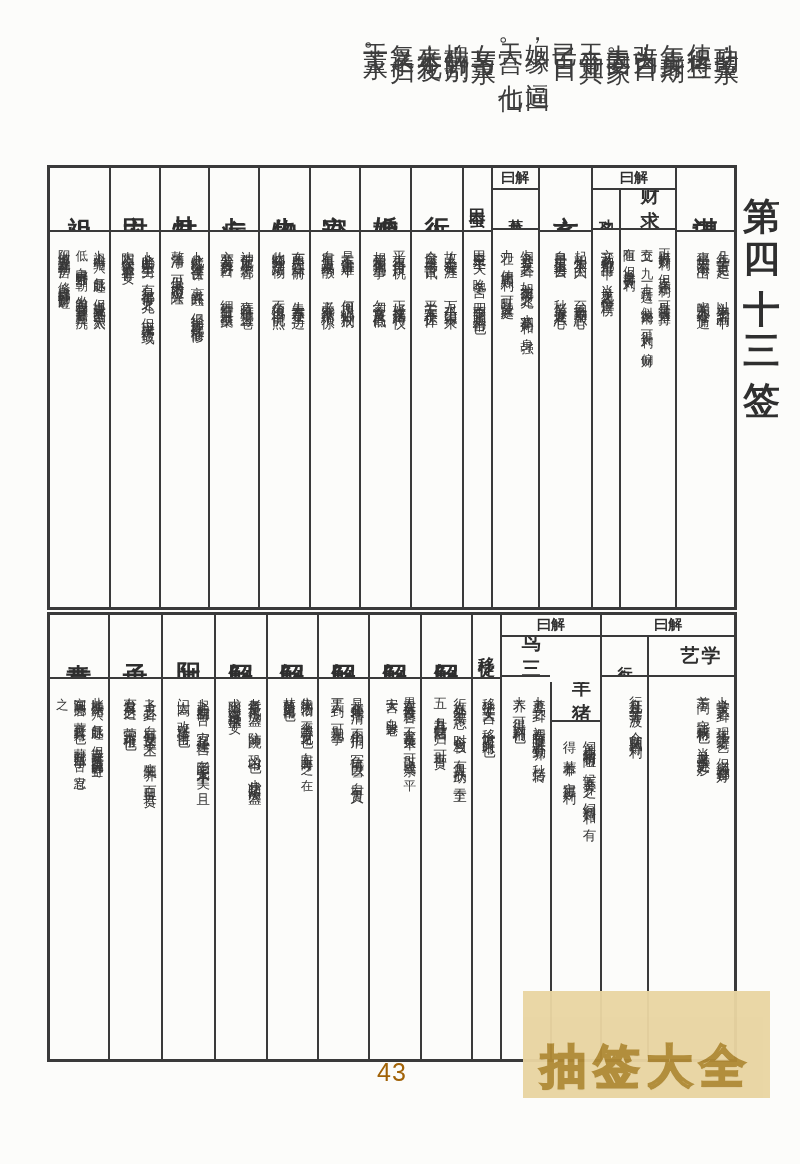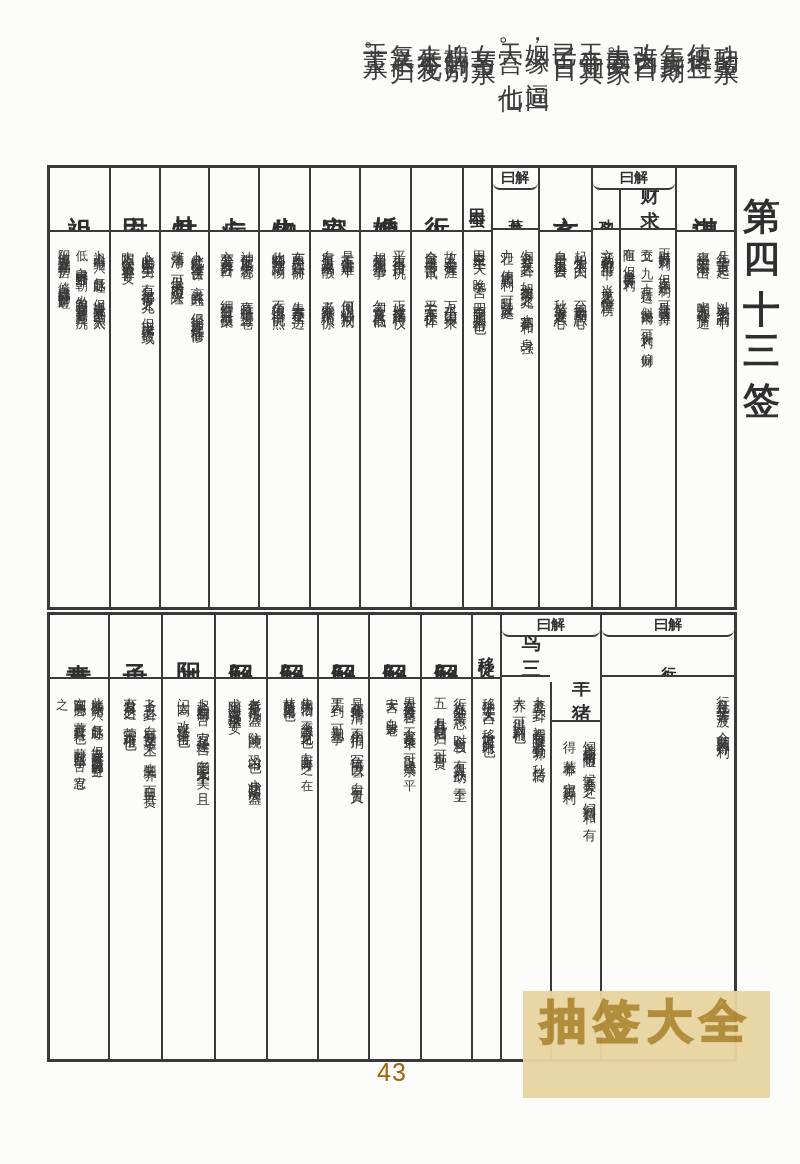--- a/index.html
+++ b/index.html
@@ -44,21 +44,21 @@
     display:flex; align-items:center; justify-content:center;
     font-weight:600; color:#2e2e2e; overflow:hidden;
   }
   .hdr.v  { writing-mode:vertical-rl; text-orientation:upright; font-size:25px; letter-spacing:3px; }
   .hdr.vn { writing-mode:vertical-rl; text-orientation:upright; font-size:17px; letter-spacing:4px; }
   .hdr.vs { writing-mode:vertical-rl; text-orientation:upright; font-size:15px; letter-spacing:2px; }
   .hdr.h  { font-size:19px; letter-spacing:2px;padding-left:20px; }
   .span-hdr {
     height:22px; border-bottom:2px solid #3a3a3a; flex:none;
     display:flex; align-items:center; justify-content:space-around;
-    font-size:14px; font-weight:600; color:#2e2e2e;border-radius:7px;
+    font-size:14px; font-weight:600; color:#2e2e2e;
   }
   .fgroup .hdr { height:40px; }
   .cbody {
     flex:1; min-height:0; overflow:hidden;
     display:flex; flex-direction:row-reverse; justify-content:flex-start;
     padding:8px 2px 4px 2px;
   }
   .vline {
     writing-mode:vertical-rl; text-orientation:upright;
     font-size:13.5px; letter-spacing:2.5px; line-height:1.25;
@@ -67,21 +67,21 @@
   .cbody.small .vline { font-size:12.5px; letter-spacing:2px; margin:0 1px; }
   
   .page-number {
     position:absolute; top:1058px; left:47px; width:690px; text-align:center;
     font-size:25px; color:#a16207; letter-spacing:1px;
     font-family:"Liberation Sans","DejaVu Sans",sans-serif;
   }
   
   .watermark {
     position:absolute; left:523px; top:991px; width:247px; height:107px;
-    display:flex; align-items:flex-start; justify-content:center;
+    display:flex; align-items:flex-end; justify-content:center;
     opacity:.96; z-index:5;
   }
   .watermark-text {
     font-size:46px; font-weight:bold; letter-spacing:7px;
     color:#ecd9a4; -webkit-text-stroke:2px #b08a35;
     text-shadow:0 1px 1px #8f6f28;
     font-family:"Liberation Serif","DejaVu Serif",serif;
   }
 </style>
 </head>
@@ -212,20 +212,27 @@
           <div class="vline">卜祖山有结穴　气脉足旺　但嫌青龙畔不朝点穴太</div>
           <div class="vline">低　白虎畔空野不朝　坐向有利宜修葬高三五尺沉</div>
           <div class="vline">阳做填青龙畔朝护吉　修白虎畔朝护财丁旺</div>
         </div>
       </div>
     </div>
   <div class="ftable ftable-bottom">
       <div class="fgroup" style="flex: 128 1 0px;">
         <div class="span-hdr">曰解</div>
         <div class="fgroup-row">
+          <div class="fcol" style="flex: 50 1 0px;">
+            <div class="hdr h">艺学</div>
+            <div class="cbody">
+              <div class="vline">卜学技艺之卦　现年学之得艺　但必须勤奋好</div>
+              <div class="vline">羞下问　定能成材也　肖龙者学之更妙</div>
+            </div>
+          </div>
           <div class="fcol" style="flex: 26 1 0px;">
             <div class="hdr vs">行舟</div>
             <div class="cbody">
               <div class="vline">行舟几年辛苦奔波　今朝顺风得利</div>
             </div>
           </div>
         </div>
       </div>
       <div class="fgroup" style="flex: 96 1 0px;">
         <div class="span-hdr">曰解</div>

